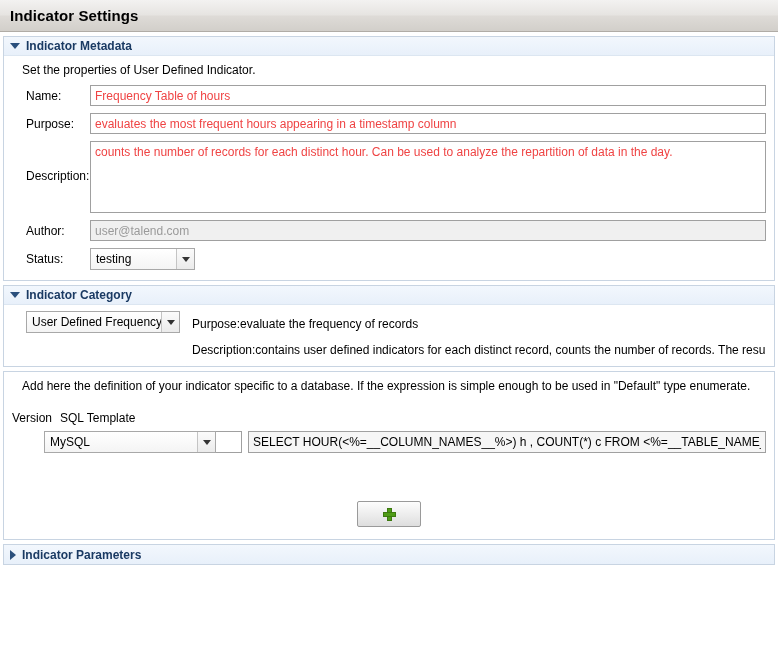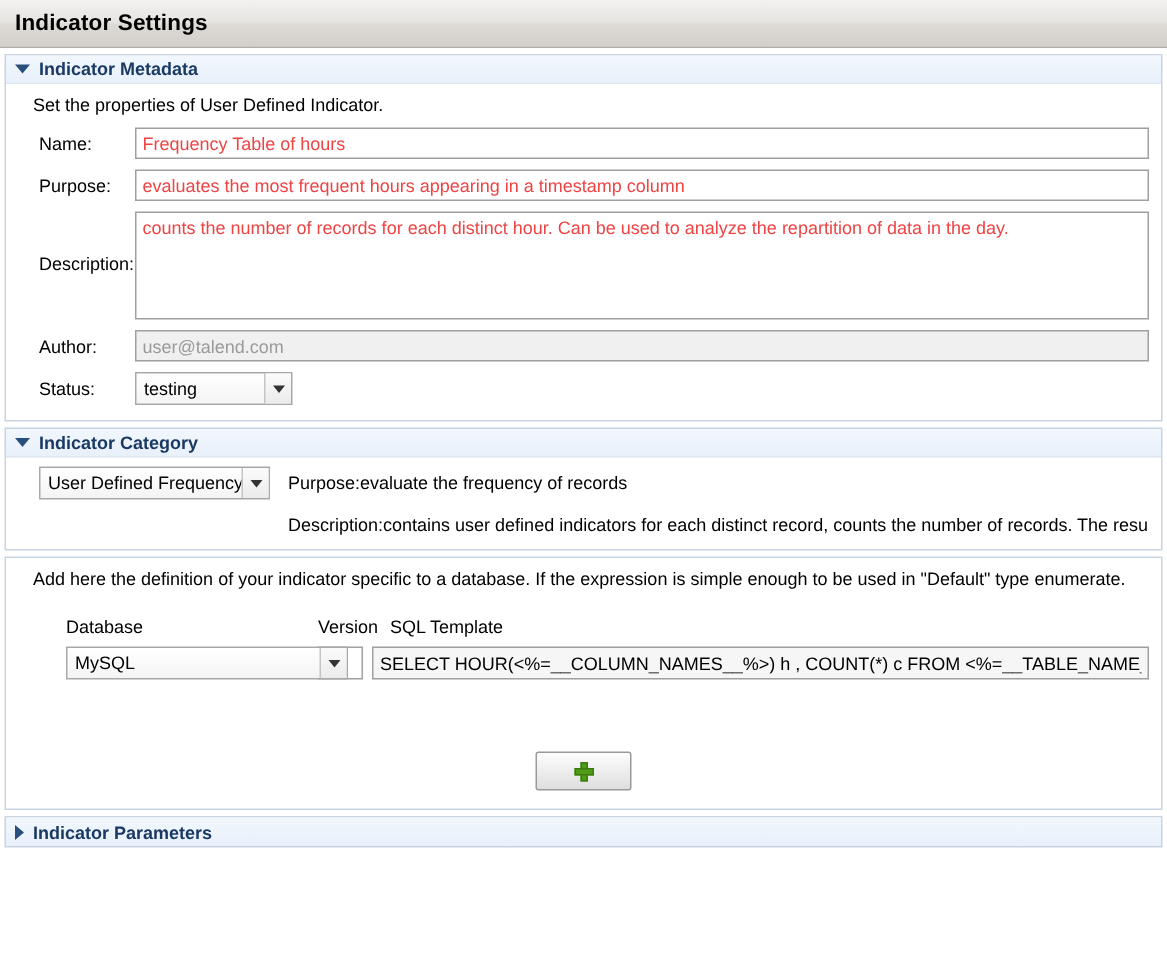--- a/index.html
+++ b/index.html
@@ -152,26 +152,26 @@
     background: linear-gradient(to bottom, #fbfbfb 0%, #ebebeb 100%);
   }
   .caret {
     width: 0; height: 0;
     border-left: 4px solid transparent;
     border-right: 4px solid transparent;
     border-top: 5px solid #333;
   }
   .combo.status { width: 105px; margin-left: 14px; }
   .combo.category { width: 154px; margin-left: 14px; }
-  .combo.database { width: 188px; }
+  .combo.database { width: 172px; }
 
   
   .cat-row {
     display: flex;
-    align-items: flex-start;
+    align-items: center;
   }
   .cat-purpose {
     margin-left: 12px;
     margin-top: 4px;
     font-size: 12px;
   }
   .cat-desc {
     margin: 10px 0 0 180px;
     font-size: 12px;
     line-height: 15px;
@@ -322,21 +322,20 @@
     </div>
     <div class="cat-desc">Description:contains user defined indicators for each distinct record, counts the number of records. The result se indicator must contain 0 or more rows and two columns. The first column is a label, the second column is a cou</div>
   </div>
 </div>
 
 <div class="section">
   <div class="section-body">
     <div class="section-desc" style="margin-bottom:0;">Add here the definition of your indicator specific to a database. If the expression is simple enough to be used in "Default" type enumerate.</div>
 
     <div class="def-head">
-      <span class="c-db">Database</span>
       <span class="c-ver">Version</span>
       <span class="c-tpl">SQL Template</span>
     </div>
 
     <div class="def-row">
       <div class="c-db">
         <div class="combo database">
           <span class="combo-text">MySQL</span>
           <span class="combo-btn">
               <span class="caret"></span>

